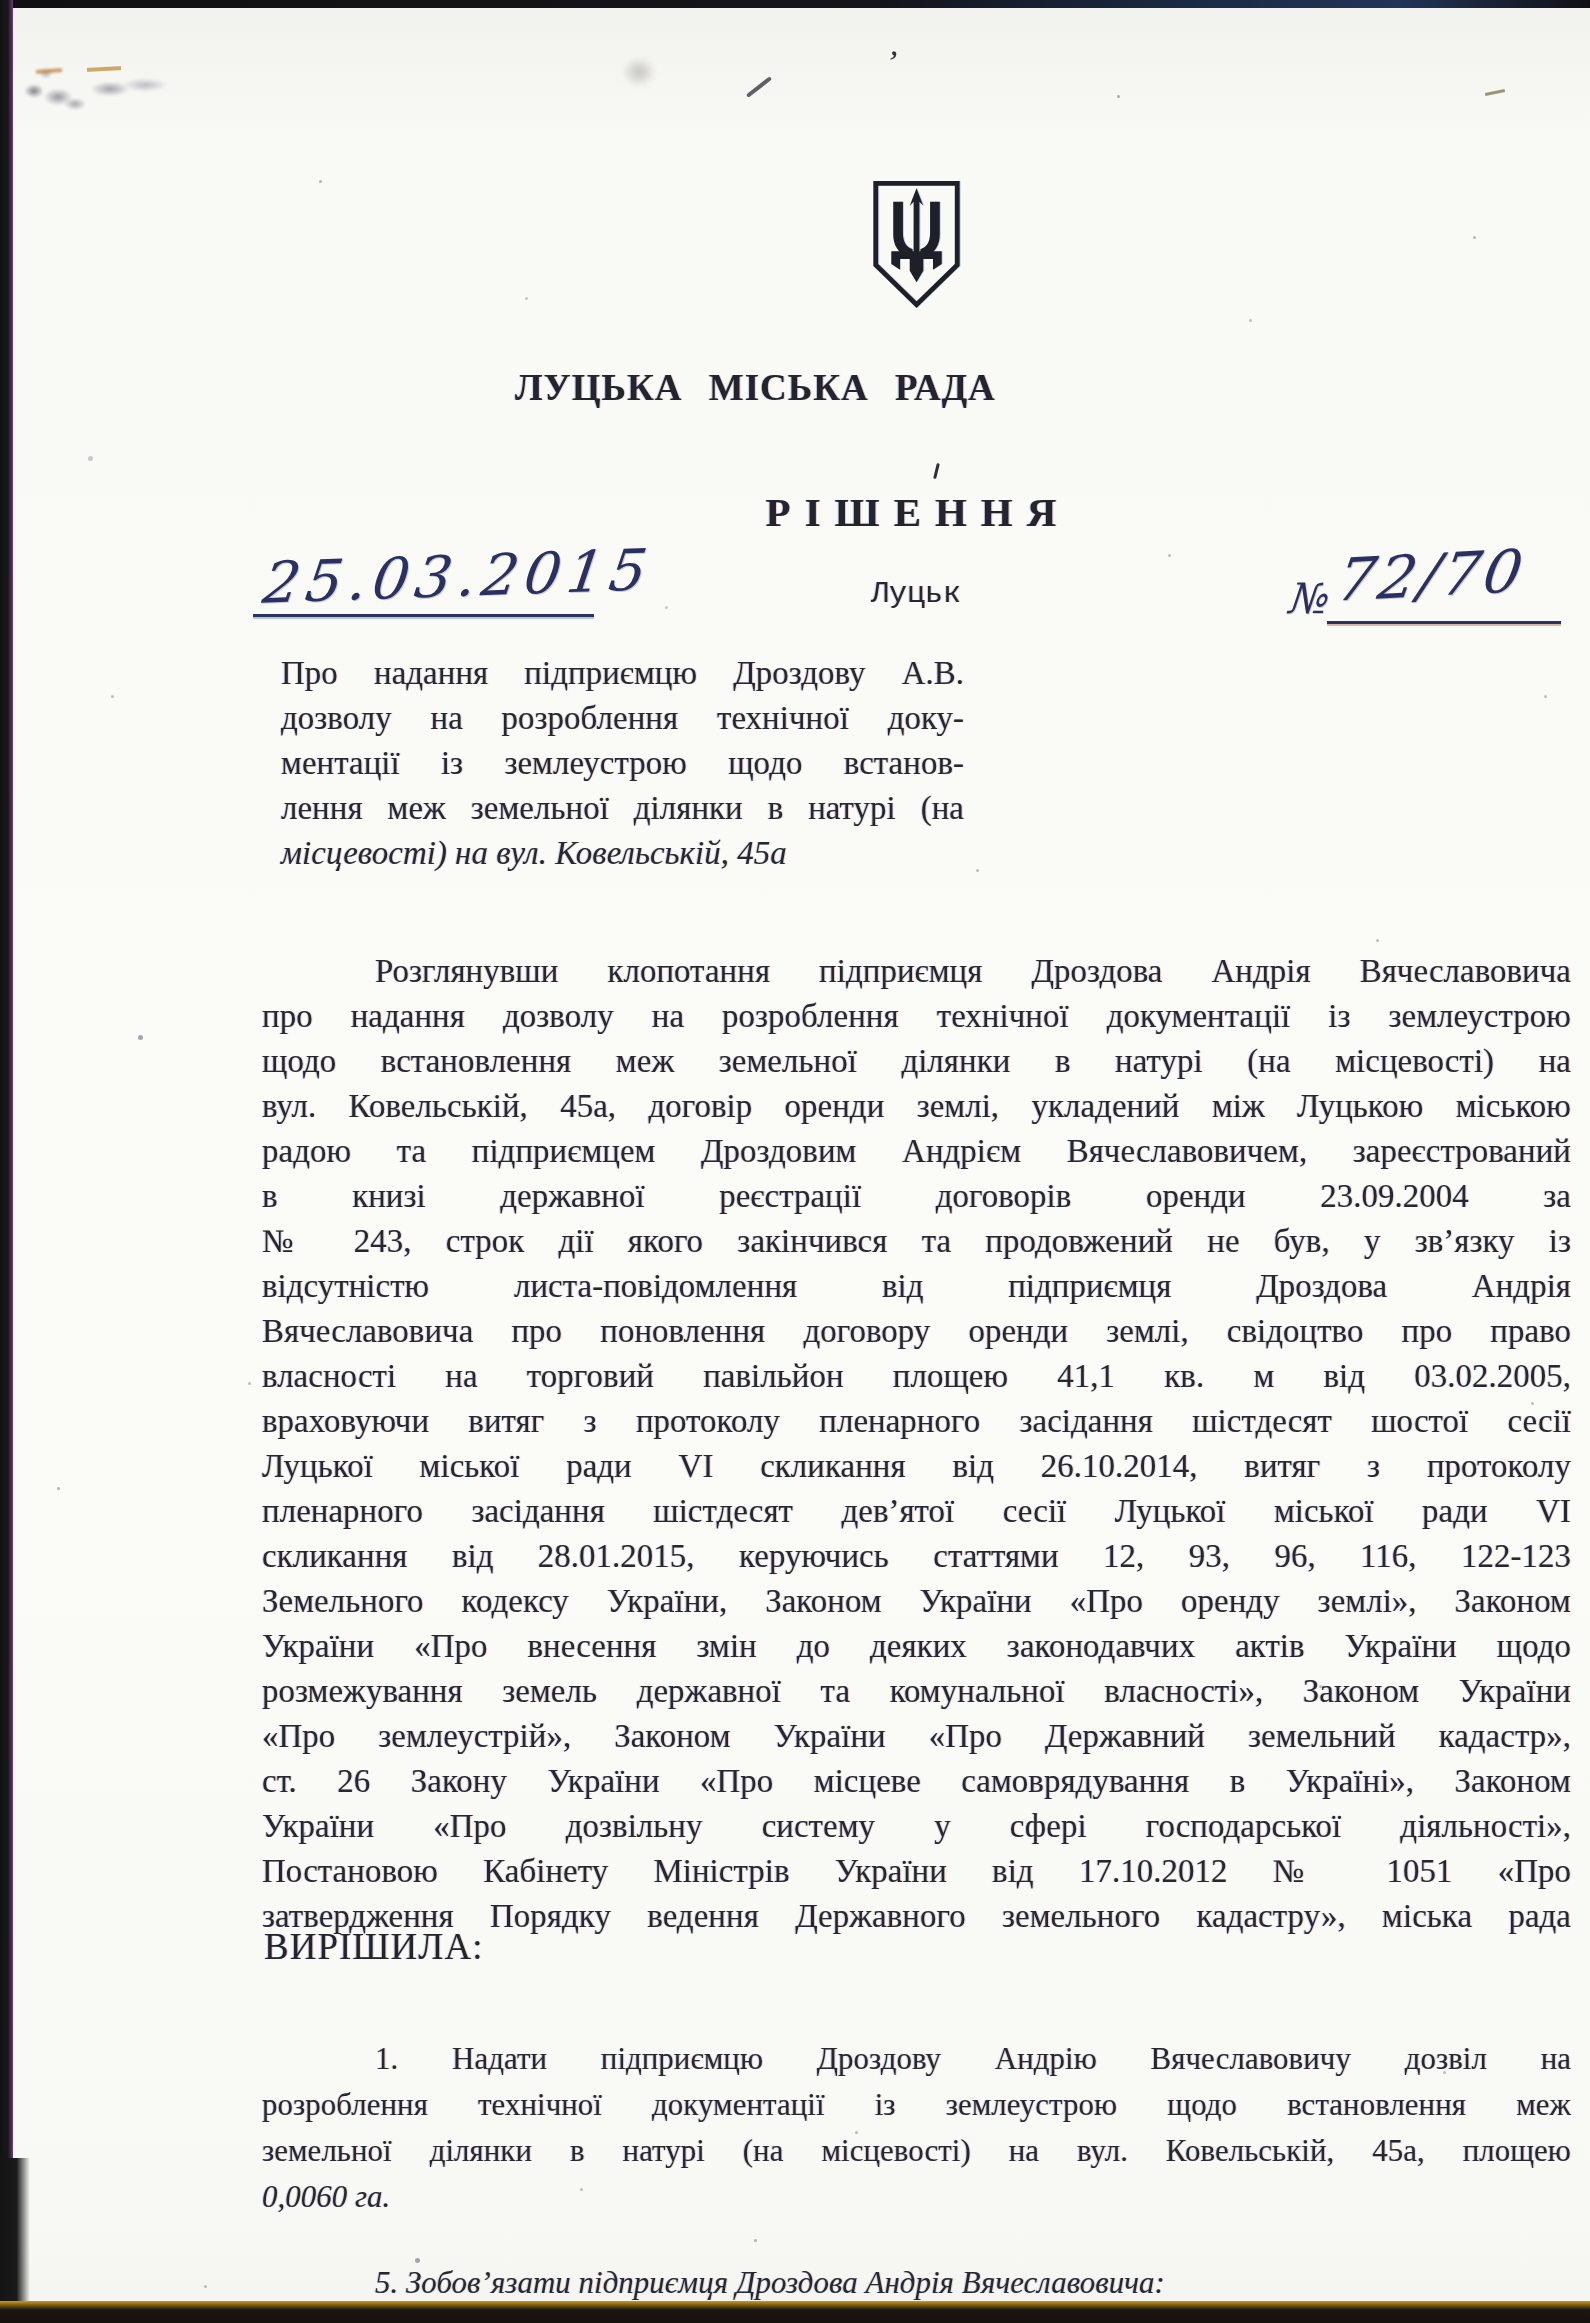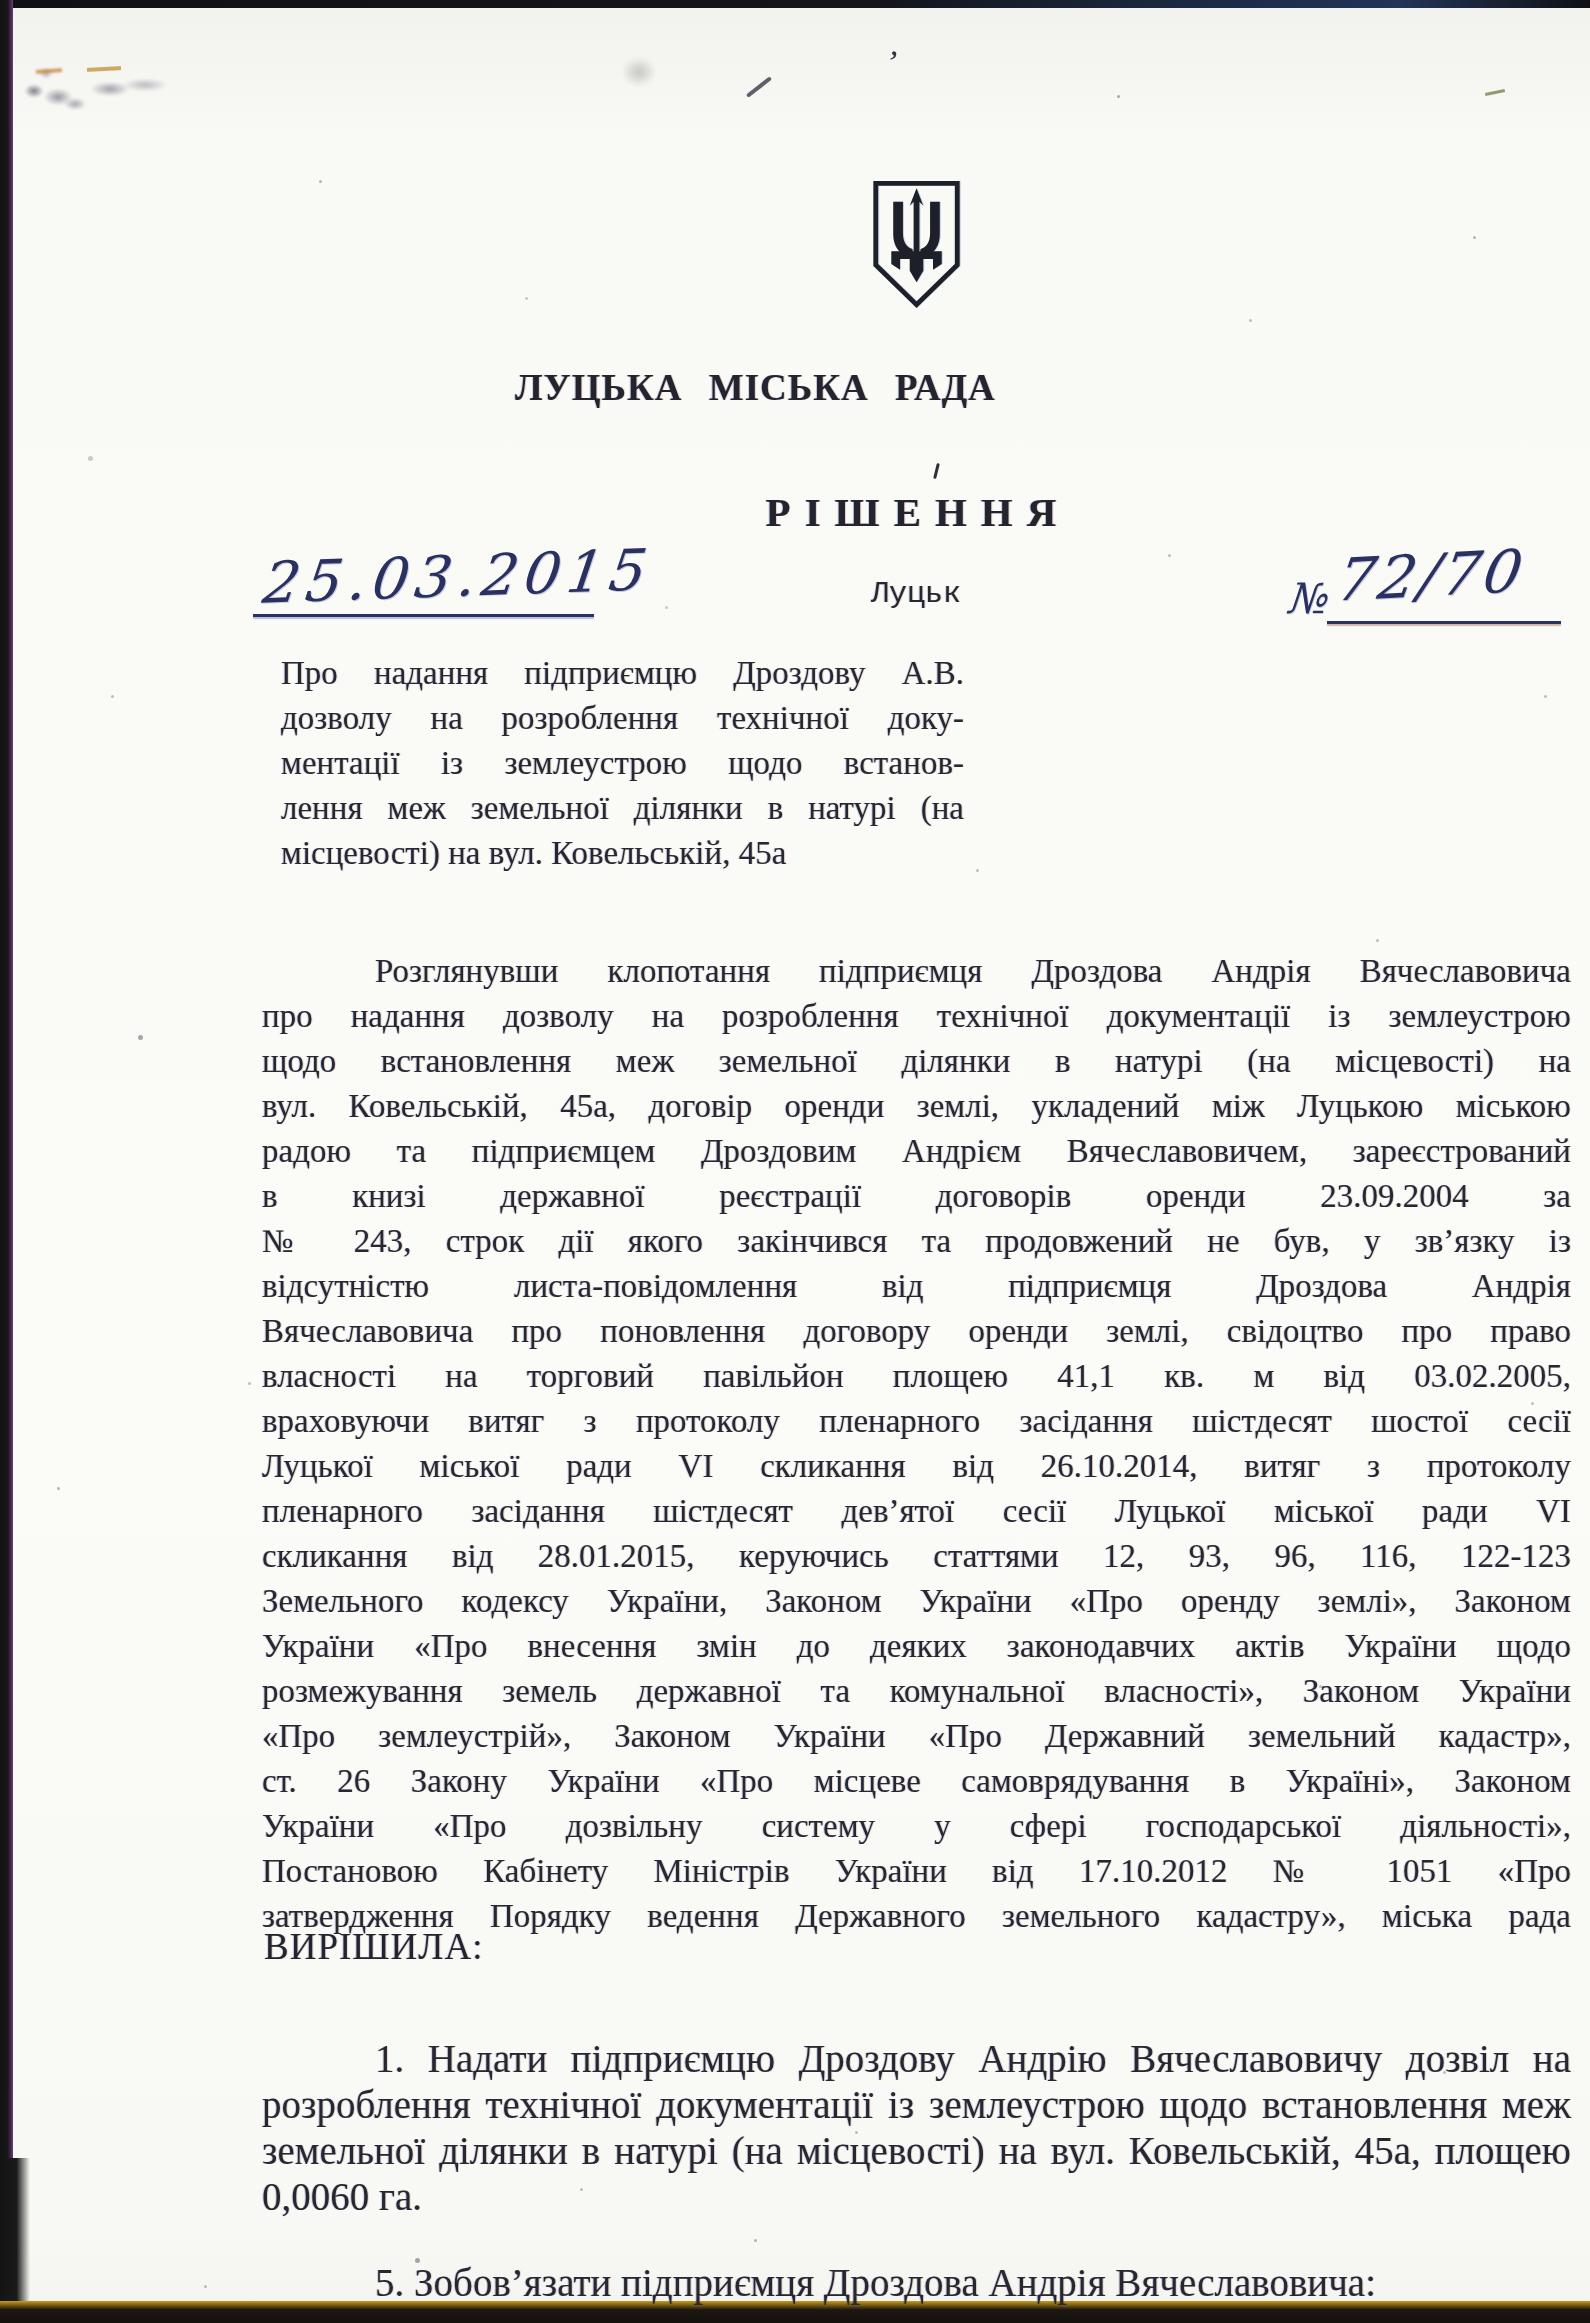--- a/index.html
+++ b/index.html
@@ -72,23 +72,23 @@
   .date-line{position:absolute;left:253px;top:614px;width:341px;height:3px;background:#2b3260;box-shadow:0 2px 1px rgba(60,90,180,.35);}
   .city{position:absolute;left:842px;top:577px;width:119px;text-align:right;font-size:30px;color:#272731;font-family:Liberation Mono, monospace;}
   .num-sign{position:absolute;left:1290px;top:574px;font-size:42px;transform:skewX(-8deg);}
   .num-hand{position:absolute;left:1339px;top:541px;font-size:59px;letter-spacing:3px;transform:skewX(-12deg) rotate(-3deg);}
   .num-line{position:absolute;left:1327px;top:621px;width:234px;height:3px;background:#2b3260;box-shadow:0 2px 1px rgba(150,80,40,.4);}
 
   
   .txt{text-shadow:1px 0 0 rgba(150,50,40,.18),-1px 0 0 rgba(40,70,170,.22);}
   .subject{position:absolute;left:281px;top:651px;width:683px;font-size:33px;line-height:45px;}
   .body-par{position:absolute;left:262px;top:909px;width:1309px;font-size:33px;line-height:45px;}
-  .items{position:absolute;left:262px;top:1996px;width:1309px;font-size:39px;line-height:46px;}
+  .items{position:absolute;left:262px;top:1996px;width:1309px;font-size:31px;line-height:46px;}
   .jl{white-space:nowrap;text-align:justify;text-align-last:justify;text-justify:inter-word;}
-  .ll{white-space:nowrap;text-align:center;text-align-last:left;}
+  .ll{white-space:nowrap;text-align:center;text-align-last:left;font-style:italic;}
   .indent{padding-left:113px;margin-top:40px;}
   .resolved{position:absolute;left:264px;top:1925px;font-size:37px;letter-spacing:1px;color:#23242e;}
 </style>
 </head>
 <body>
 
 <div class="scan">
 
   <div class="edge-top"></div>
   <div class="edge-left"></div>

